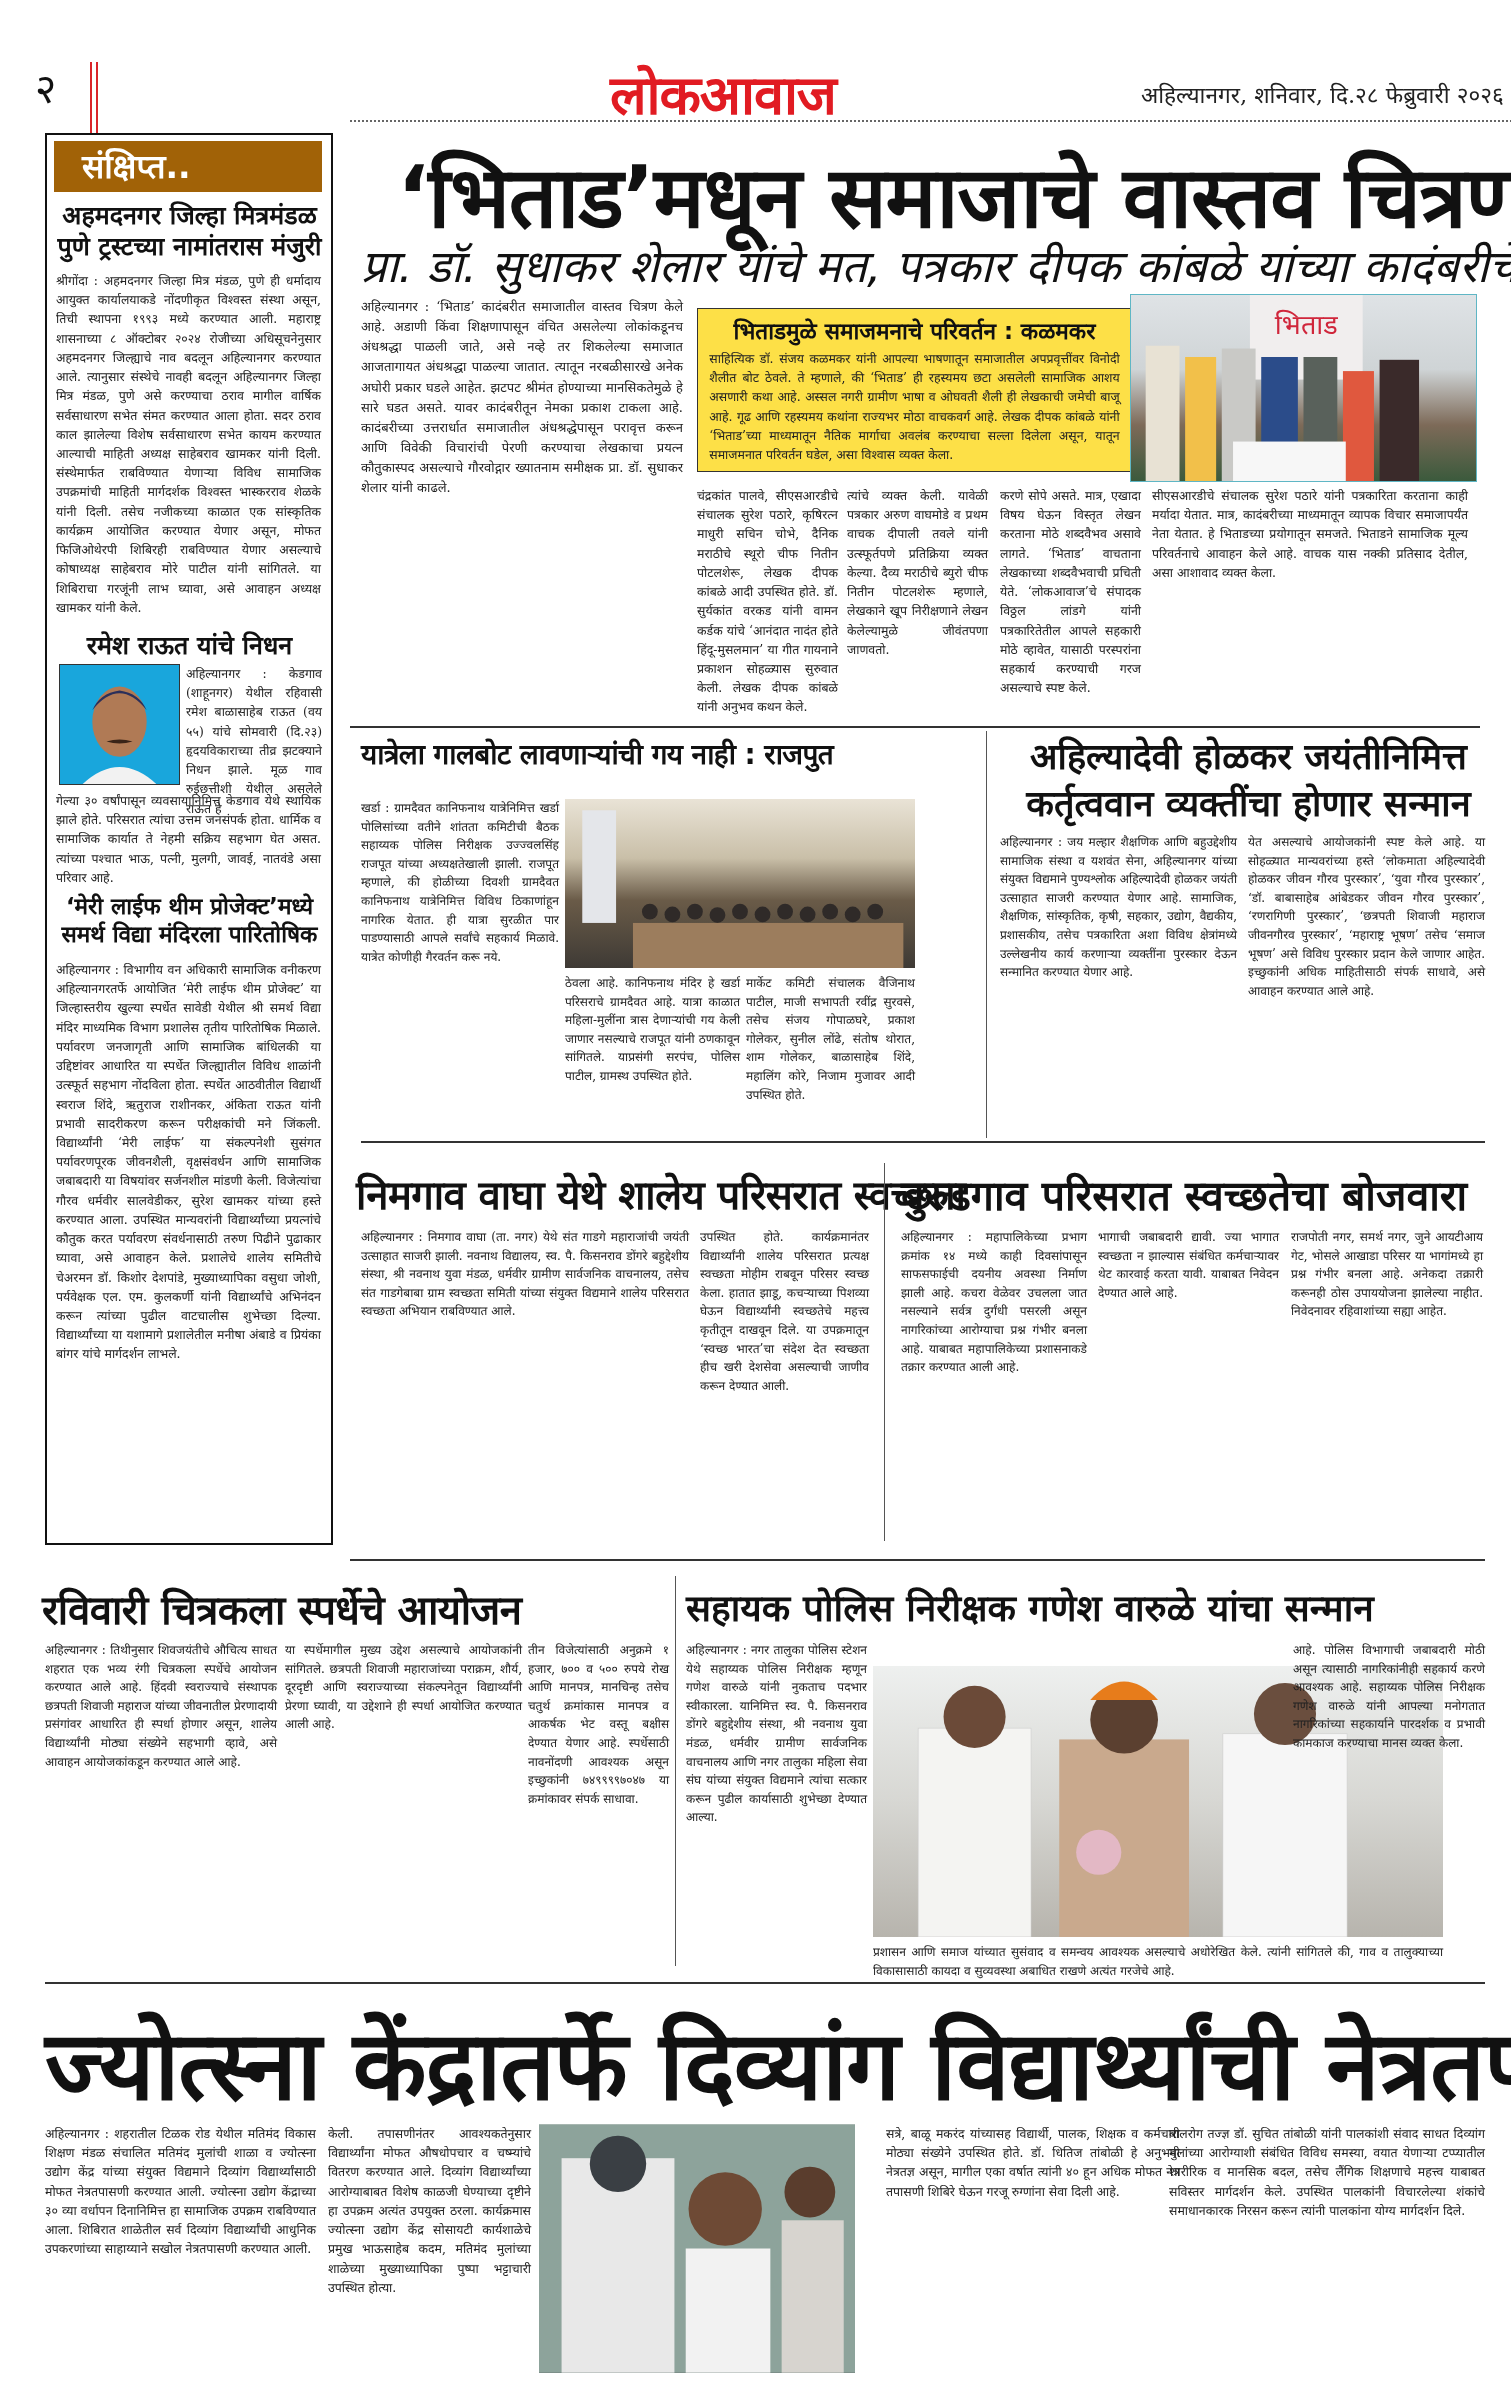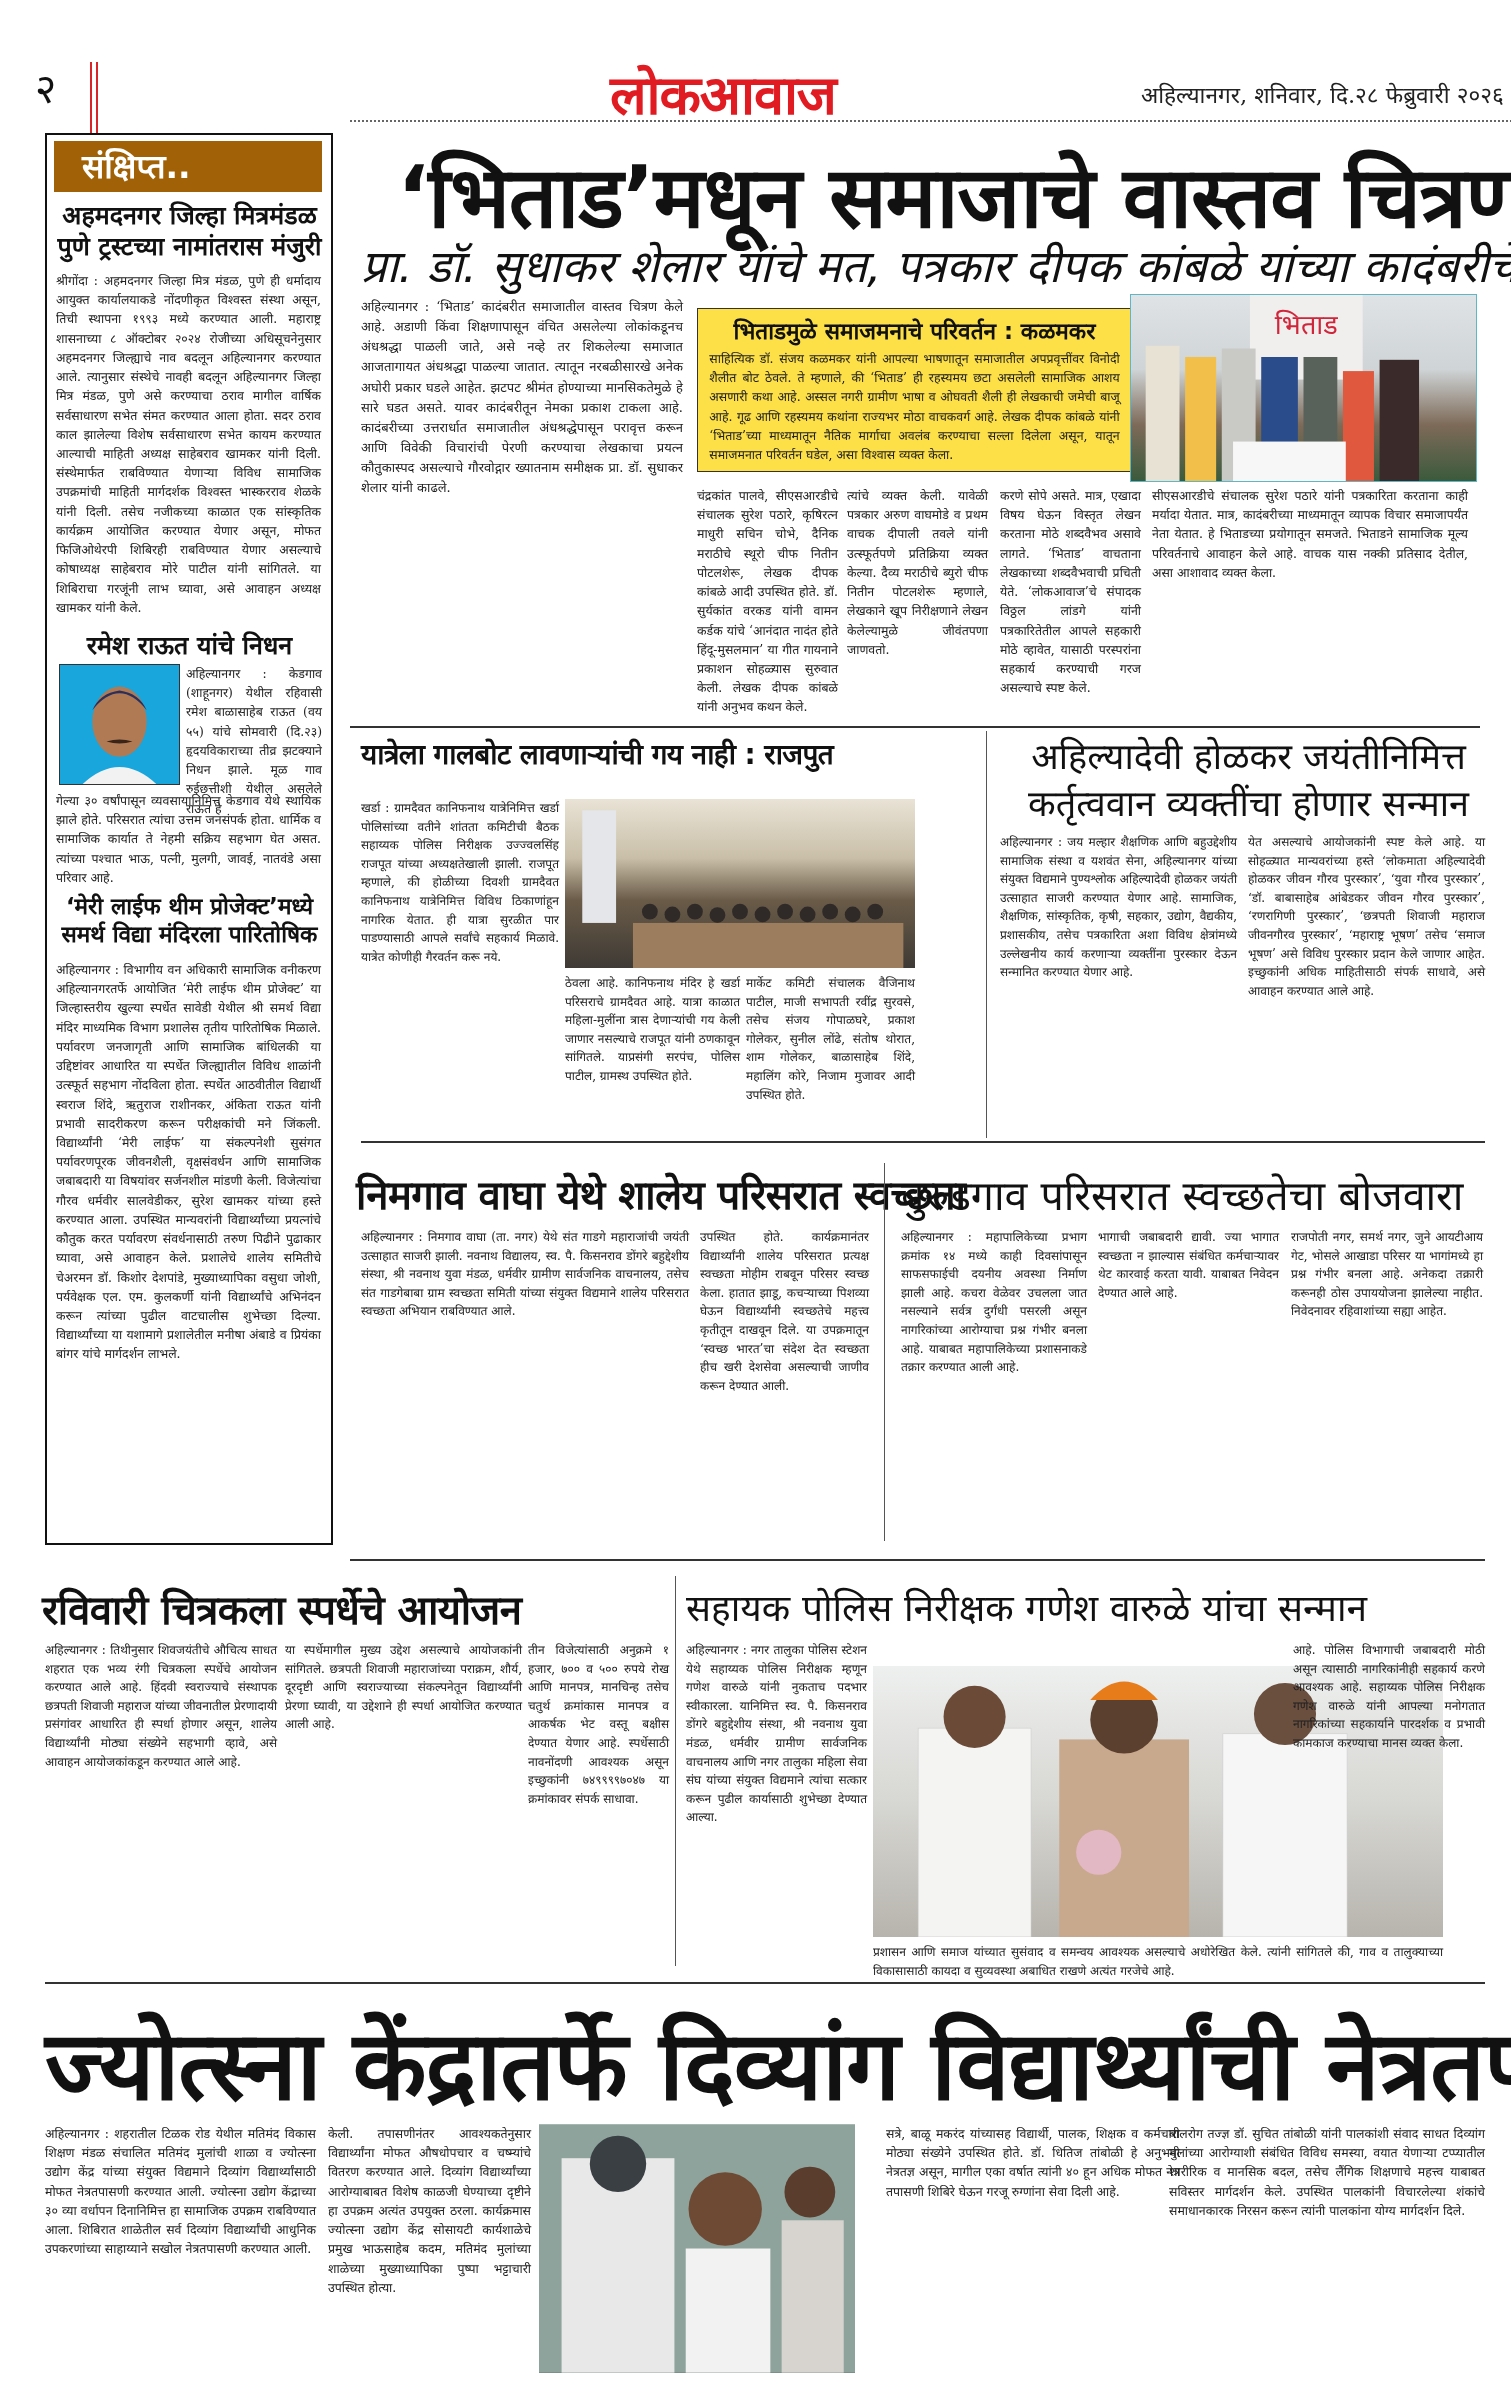--- a/index.html
+++ b/index.html
@@ -16,21 +16,21 @@
   .lhead{font-weight:bold;text-align:center;color:#111;}
   .body{font-family:"DejaVu Serif",serif;color:#222;text-align:justify;line-height:1.55;}
   .mainhead{left:361px;top:136px;font-size:85px;font-weight:bold;white-space:nowrap;letter-spacing:-1.1px;margin-left:36px;}
   .subhead{left:361px;top:234px;font-size:45px;white-space:nowrap;color:#111;font-style:italic;}
   .quotebox{left:697px;top:308px;width:435px;height:164px;background:#fde047;border:1.1px solid #333;box-sizing:border-box;padding:5.6px 11.3px;}
   .quotebox h3{margin:0 0 3.4px 0;font-size:22.6px;text-align:center;}
   .photo1{left:1130px;top:294px;width:345px;height:186px;background:linear-gradient(180deg,#dfe3e6 0%,#cfd4d6 40%,#7d6a58 70%,#3b5a3c 100%);border:1.7px solid #5fb6c5;}
   .hr{height:0;border-top:2.3px solid #333;}
   .vr{width:0;border-left:1.1px solid #555;}
   .sechead{font-weight:bold;white-space:nowrap;letter-spacing:-0.6px;}
-  .sechead2{white-space:nowrap;}
+  .sechead2{white-space:nowrap;font-weight:bold;}
   .photo2{left:565px;top:799px;width:350px;height:169px;background:linear-gradient(180deg,#e9e3d6 0%,#c9bfa8 35%,#6a5b48 60%,#3e3a35 100%);}
   .photo3{left:873px;top:1666px;width:570px;height:271px;background:linear-gradient(180deg,#eef0ef 0%,#d7d7d3 50%,#b7b4ad 100%);}
   .photo4{left:785px;top:2124px;width:316px;height:249px;background:linear-gradient(180deg,#d8dcd9 0%,#9aa8a2 40%,#5f6b69 100%);}
   .bighead{left:45px;top:1996px;font-size:96px;font-weight:bold;white-space:nowrap;letter-spacing:-1.1px;}
   .obitphoto{left:59px;top:664px;width:119px;height:119px;background:#18a7dc;border:1.1px solid #333;overflow:hidden;}
 </style>
 </head>
 <body>
 
 <div class="abs pageno">२</div>

